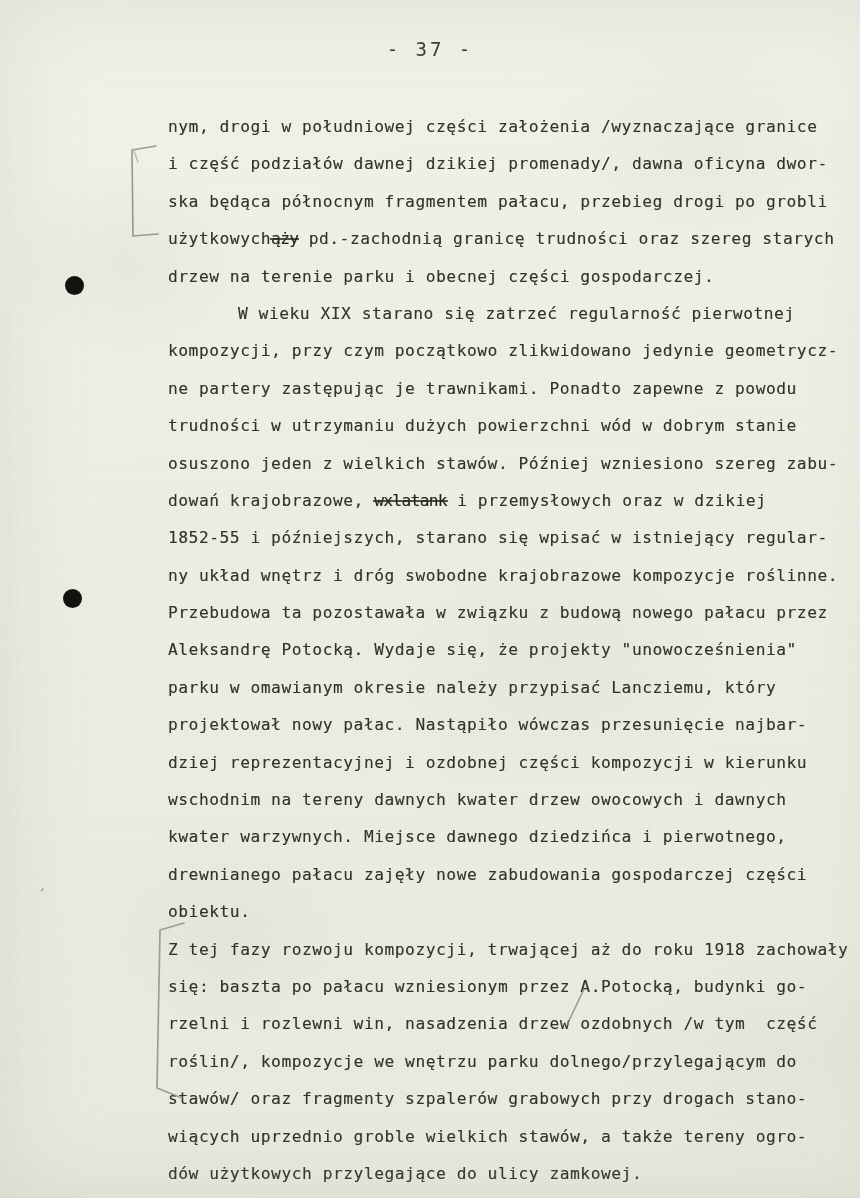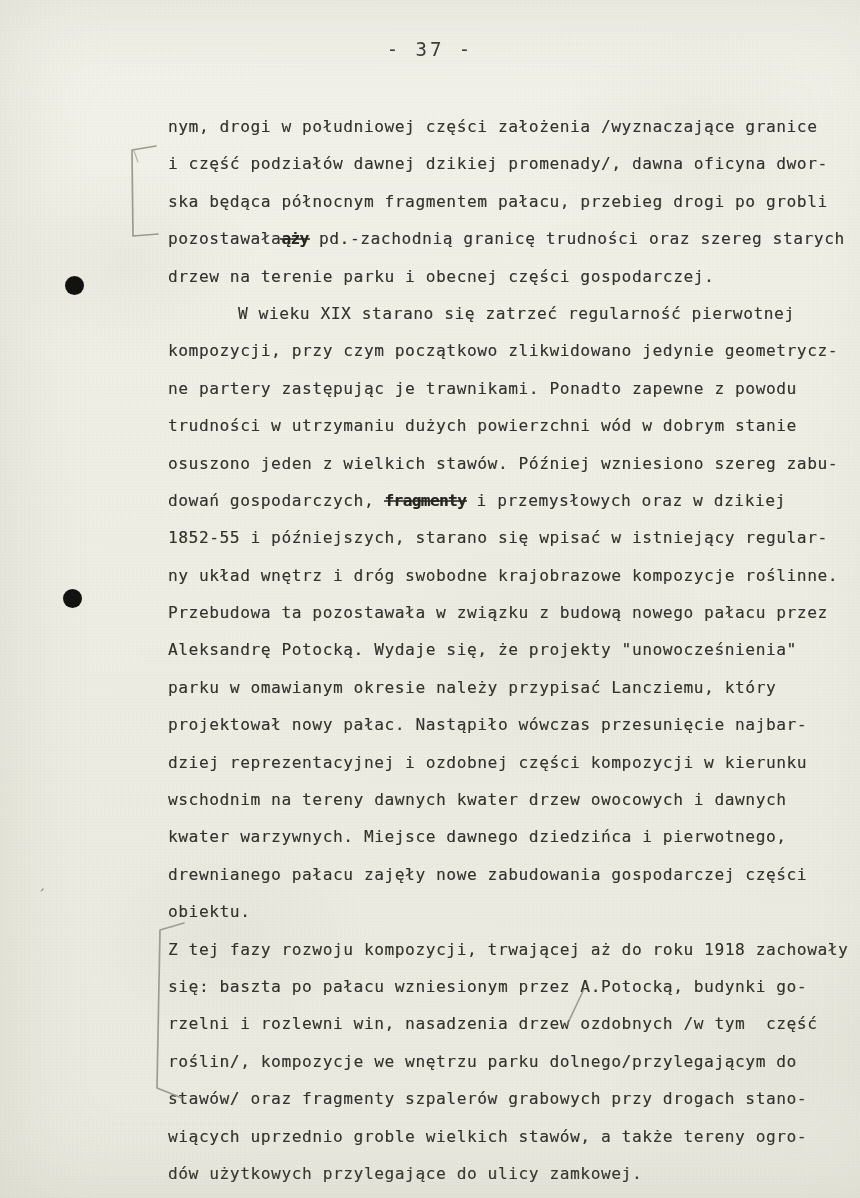--- a/index.html
+++ b/index.html
@@ -74,21 +74,21 @@
   }
 
   .line.indent {
     padding-left: 70px;
   }
 
   
   .strike {
     position: relative;
     color: #26261f;
-    font-weight: bold;
+    font-weight: normal;
     letter-spacing: -0.6px;
   }
   .strike::after {
     content: "";
     position: absolute;
     left: -1px;
     right: -1px;
     top: 46%;
     height: 2.4px;
     background: #26261f;
@@ -124,29 +124,29 @@
 
   <div id="grain"></div>
 
   <div class="page-number">-  37  -</div>
 
   <div class="body-text">
 
     <div class="line">nym, drogi w południowej części założenia /wyznaczające granice</div>
     <div class="line">i część podziałów dawnej dzikiej promenady/, dawna oficyna dwor-</div>
     <div class="line">ska będąca północnym fragmentem pałacu, przebieg drogi po grobli</div>
-    <div class="line"><span>pozostawała</span><span class="strike">ąży</span><span> pd.-zachodnią granicę trudności oraz szereg starych</span></div>
+    <div class="line"><span>użytkowych</span><span class="strike">ąży</span><span> pd.-zachodnią granicę trudności oraz szereg starych</span></div>
     <div class="line">drzew na terenie parku i obecnej części gospodarczej.</div>
 
     <div class="line indent">W wieku XIX starano się zatrzeć regularność pierwotnej</div>
     <div class="line">kompozycji, przy czym początkowo zlikwidowano jedynie geometrycz-</div>
     <div class="line">ne partery zastępując je trawnikami. Ponadto zapewne z powodu</div>
     <div class="line">trudności w utrzymaniu dużych powierzchni wód w dobrym stanie</div>
     <div class="line">osuszono jeden z wielkich stawów. Później wzniesiono szereg zabu-</div>
-    <div class="line"><span>dowań gospodarczych, </span><span class="strike">fragmenty</span><span> i przemysłowych oraz w dzikiej</span></div>
+    <div class="line"><span>dowań krajobrazowe, </span><span class="strike">wxlatank</span><span> i przemysłowych oraz w dzikiej</span></div>
     <div class="line">1852-55 i późniejszych, starano się wpisać w istniejący regular-</div>
     <div class="line">ny układ wnętrz i dróg swobodne krajobrazowe kompozycje roślinne.</div>
     <div class="line">Przebudowa ta pozostawała w związku z budową nowego pałacu przez</div>
     <div class="line">Aleksandrę Potocką. Wydaje się, że projekty "unowocześnienia"</div>
     <div class="line">parku w omawianym okresie należy przypisać Lancziemu, który</div>
     <div class="line">projektował nowy pałac. Nastąpiło wówczas przesunięcie najbar-</div>
     <div class="line">dziej reprezentacyjnej i ozdobnej części kompozycji w kierunku</div>
     <div class="line">wschodnim na tereny dawnych kwater drzew owocowych i dawnych</div>
     <div class="line">kwater warzywnych. Miejsce dawnego dziedzińca i pierwotnego,</div>
     <div class="line">drewnianego pałacu zajęły nowe zabudowania gospodarczej części</div>

